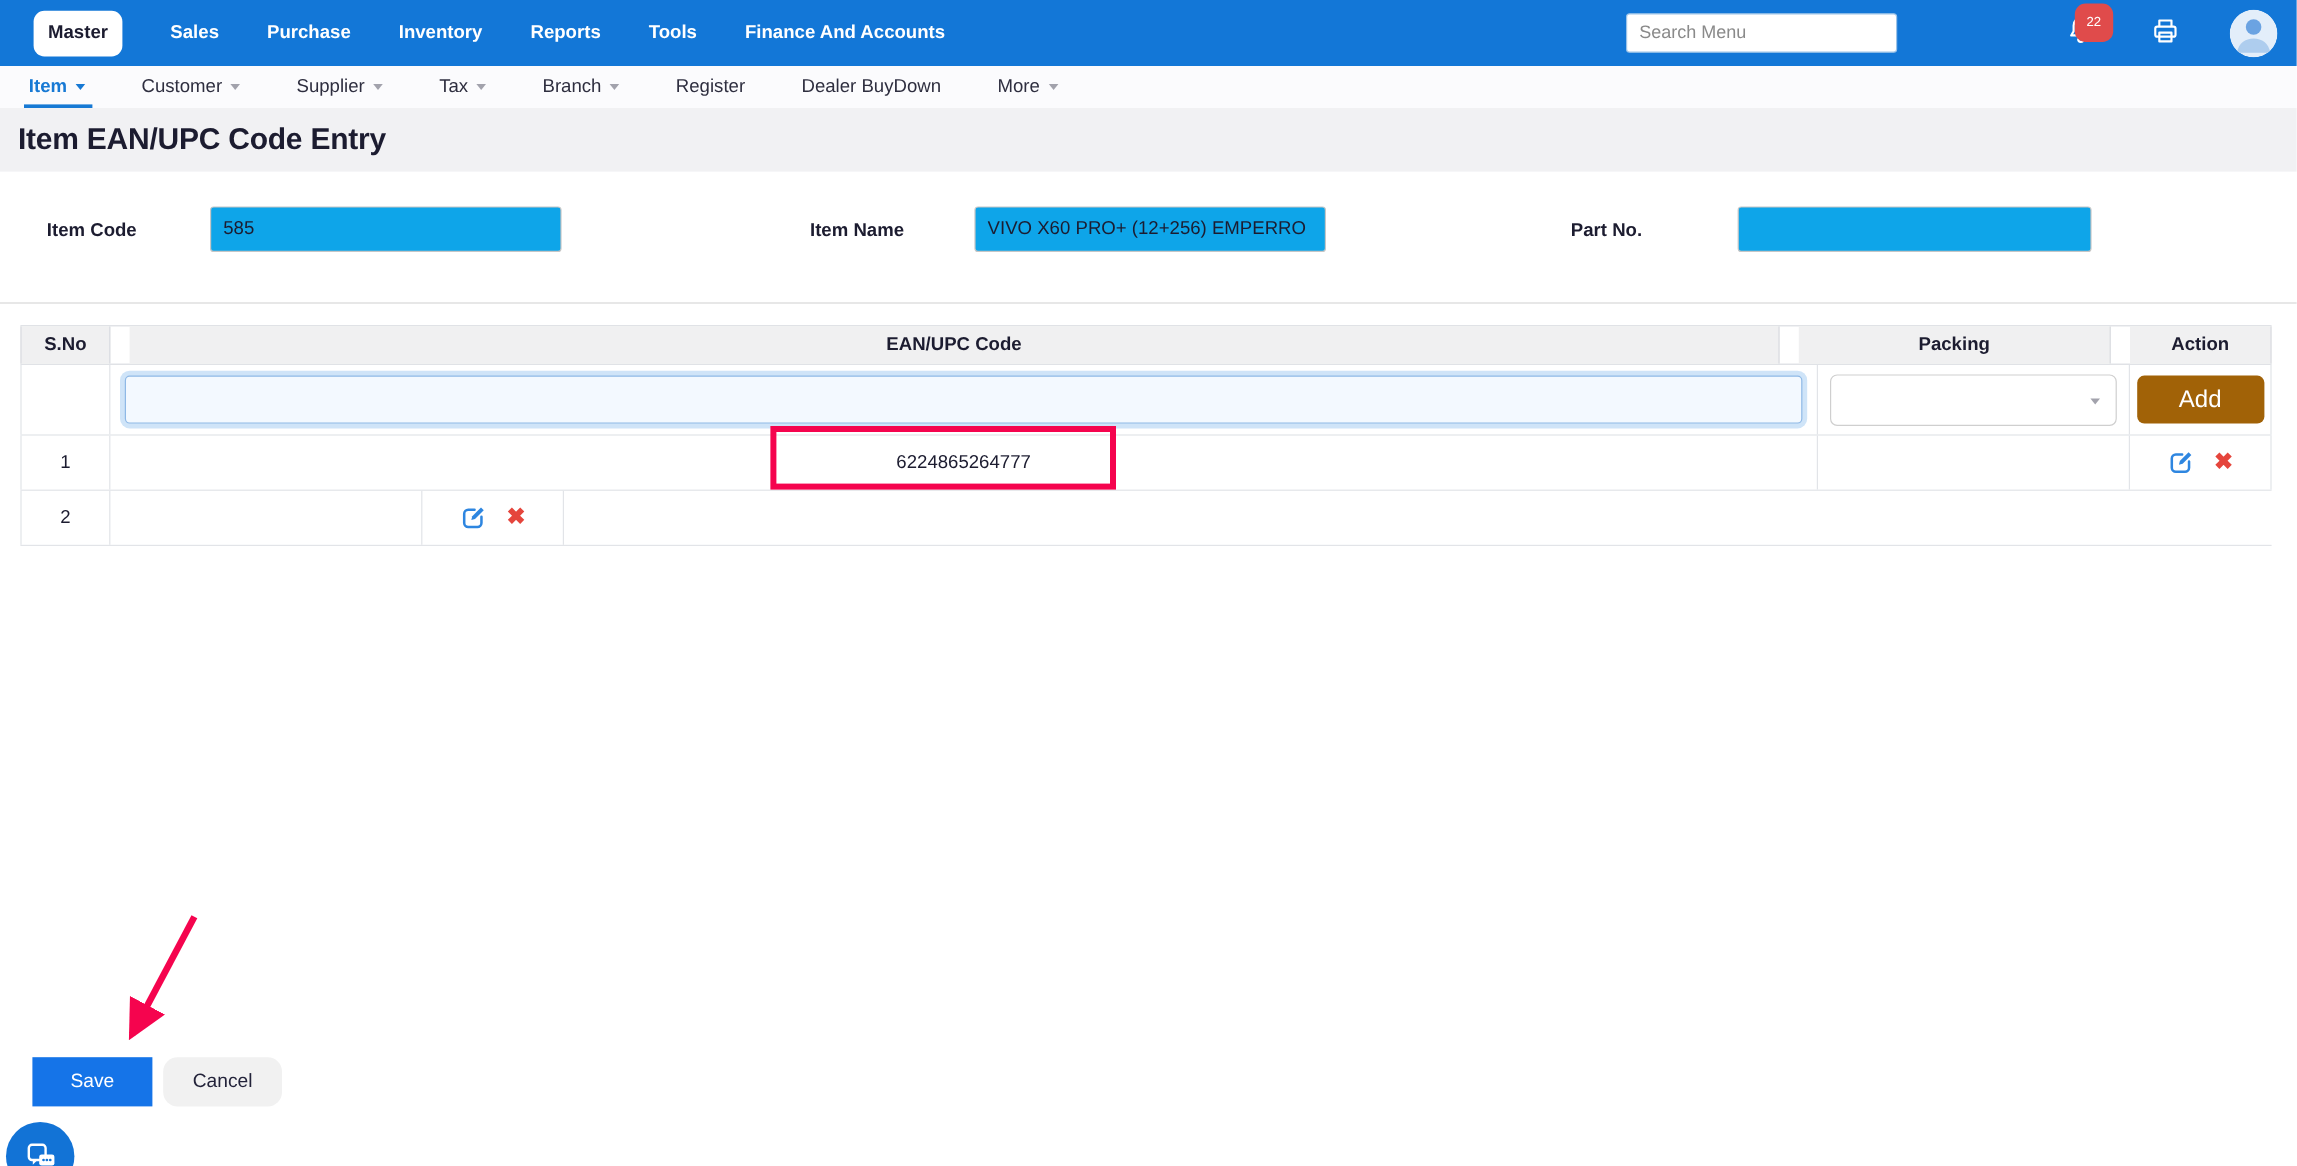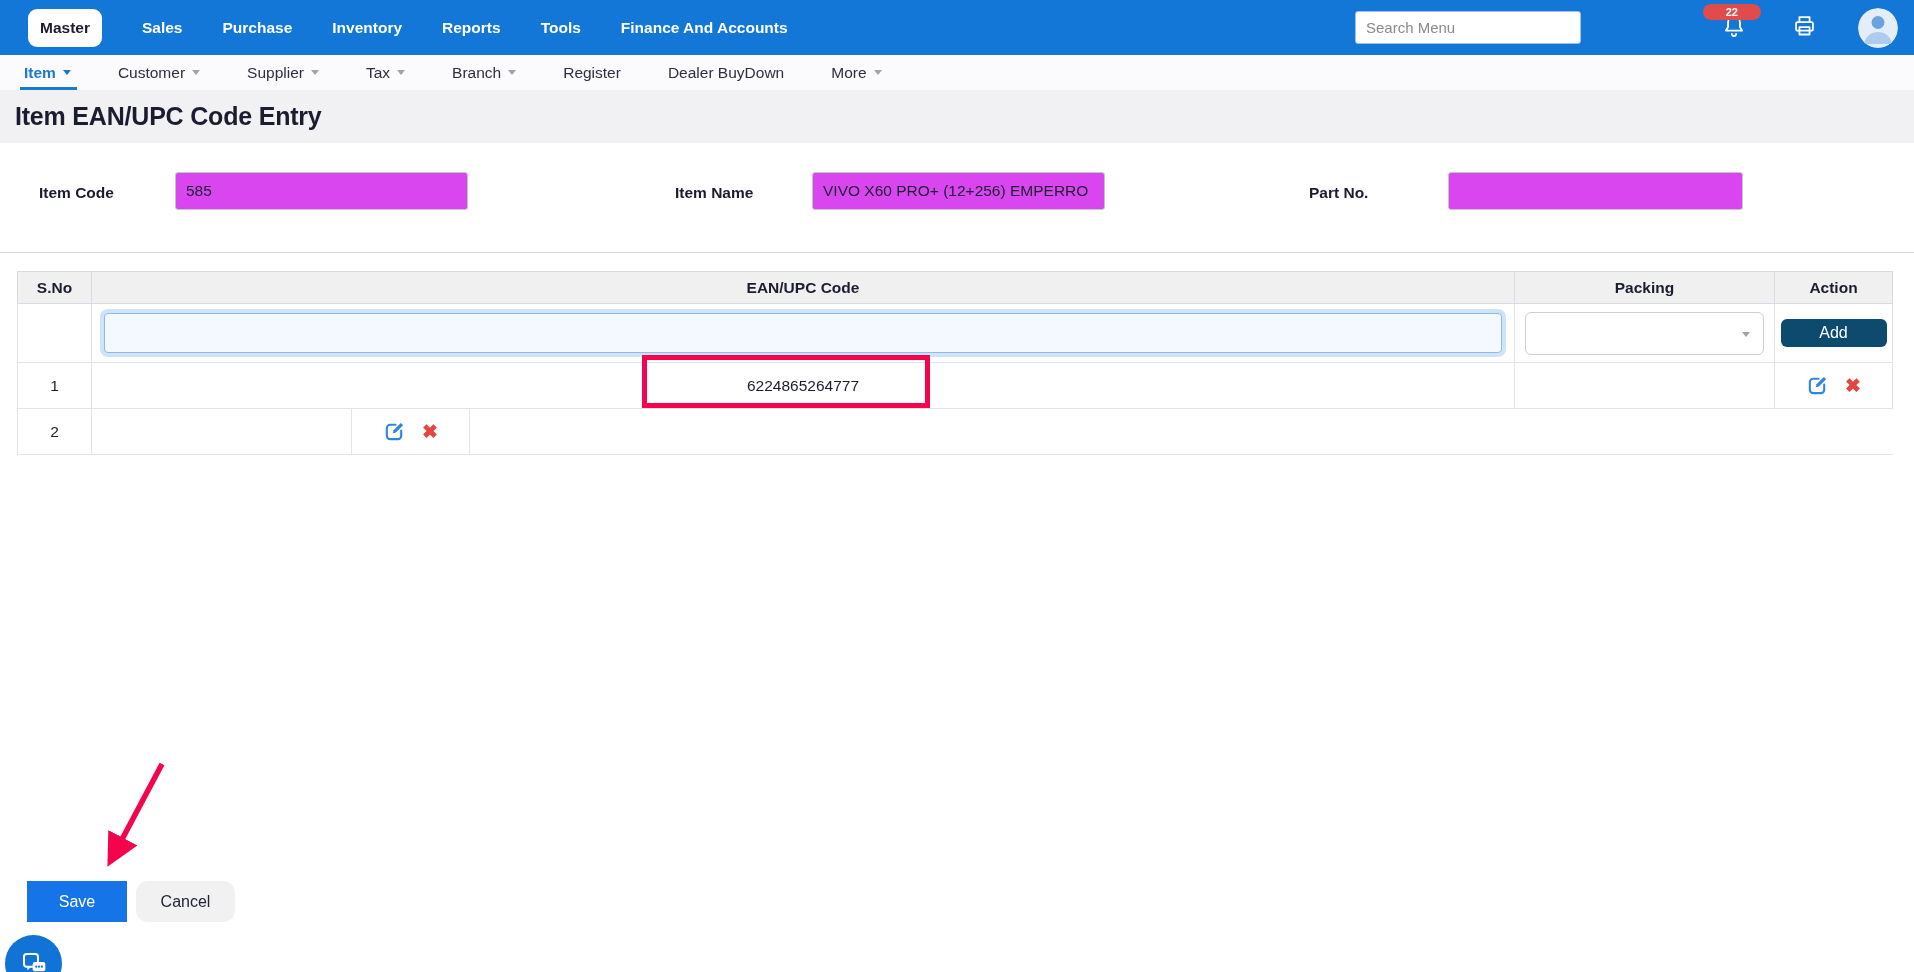--- a/index.html
+++ b/index.html
@@ -22,23 +22,23 @@
   }
   .top-item { color:#ffffff; font-size:15.5px; font-weight:700; cursor:pointer; white-space:nowrap; }
   .top-spacer { flex:1; }
   .search-input {
     width:226px; height:33px; border:1px solid #9cc3e8; border-radius:3px;
     padding:0 10px; font-family:inherit; font-size:15px; color:#333; outline:none;
   }
   .search-input::placeholder { color:#8a8a8a; }
   .bell-wrap { position:relative; margin-left:100px; cursor:pointer; }
   .badge {
-    position:absolute; top:-8px; right:-14px; min-width:23px; height:16px;
-    background:#E04B4B; color:#fff; border-radius:9px; font-size:11px; font-weight:700;
-    display:flex; align-items:center; justify-content:center; padding:0 23px;
+    position:absolute; top:-8px; right:-14px; min-width:23px; height:32px;
+    background:#E04B4B; color:#fff; border-radius:9px; font-size:11px; font-weight:400;
+    display:flex; align-items:center; justify-content:center; padding:0 10px;
   }
   .printer-wrap { margin-left:4px; cursor:pointer; }
   .avatar {
     width:40px; height:40px; border-radius:50%; overflow:hidden; cursor:pointer;
     margin-right:4px; flex:0 0 auto;
   }
 
   
   .subnav {
     position:absolute; top:55px; left:0; width:1914px; height:35px;
@@ -60,52 +60,52 @@
   
   .titleband {
     position:absolute; top:90px; left:0; width:1914px; height:53px;
     background:#f1f1f3; display:flex; align-items:center; padding-left:15px;
   }
   .page-title { font-size:25px; font-weight:700; color:#1c1c30; letter-spacing:-0.2px; }
 
   
   .flabel { position:absolute; font-size:15.5px; font-weight:700; color:#1c1c30;margin-left:24px; }
   .finput {
-    position:absolute; height:38px; background:#d946ef; border:1px solid #c6c6c6;
+    position:absolute; height:38px; background:#0ea5e9; border:1px solid #c6c6c6;
     border-radius:3px; padding:0 10px; font-family:inherit; font-size:15.5px; color:#1c1c30;
   }
   .divider { position:absolute; top:252px; left:0; width:1914px; height:1px; background:#d8d8d8; }
 
   
   .tbl { position:absolute; left:17px; top:271px; width:1876px; font-size:15.5px; }
   .trow { display:flex; }
   .cell { display:flex; align-items:center; justify-content:center; border-right:1px solid #e2e4e8; }
   .cell:first-child { border-left:1px solid #e2e4e8; }
   .c-sno  { width:75px; }
   .c-code { flex:1; }
   .c-pack { width:260px; }
   .c-act  { width:118px; }
-  .thead { height:33px; border-top:1px solid #d9dbe0; border-bottom:1px solid #d9dbe0; }
+  .thead { height:33px; border-top:1px solid #d9dbe0; border-bottom:1px solid #d9dbe0;gap:16px; }
   .thead .cell { background:#f0f0f1; font-weight:700; border-right:1px solid #d9dbe0; }
   .thead .cell:first-child { border-left:1px solid #d9dbe0; }
   .entry-row { height:59px; border-bottom:1px solid #e2e4e8; }
   .entry-row .c-code { padding:0 12px; }
   .code-entry {
     width:100%; height:40px; background:#f3f9ff; border:1px solid #8fb9e6; border-radius:4px;
     box-shadow:0 0 0 4px #cfe4f8; outline:none; padding:0 10px;
     font-family:inherit; font-size:15.5px;
   }
   .pack-select {
     position:relative; width:calc(100% - 20px); height:43px; margin:0 10px;
     background:#ffffff; border:1px solid #cfcfcf; border-radius:6px; cursor:pointer;
   }
   .pack-select .caret { position:absolute; right:13px; top:19px; }
   .add-btn {
-    width:106px; height:28px; background:#0c4a6e; color:#fff; border:none; border-radius:6px;
-    font-family:inherit; font-size:16px; cursor:pointer;
+    width:106px; height:40px; background:#a16207; color:#fff; border:none; border-radius:6px;
+    font-family:inherit; font-size:20px; cursor:pointer;
   }
   .data-row { height:46px; border-bottom:1px solid #e2e4e8; }
   .act-icons { gap:16px; }
   .edit-icon { width:23px; height:23px; cursor:pointer; display:inline-flex; }
   .del-icon { color:#E5453C; font-size:19px; font-weight:700; cursor:pointer; line-height:1; }
 
   
   .save-btn {
     position:absolute; left:27px; top:881px; width:100px; height:41px;
     background:#1574E8; color:#fff; border:none; border-radius:0;

